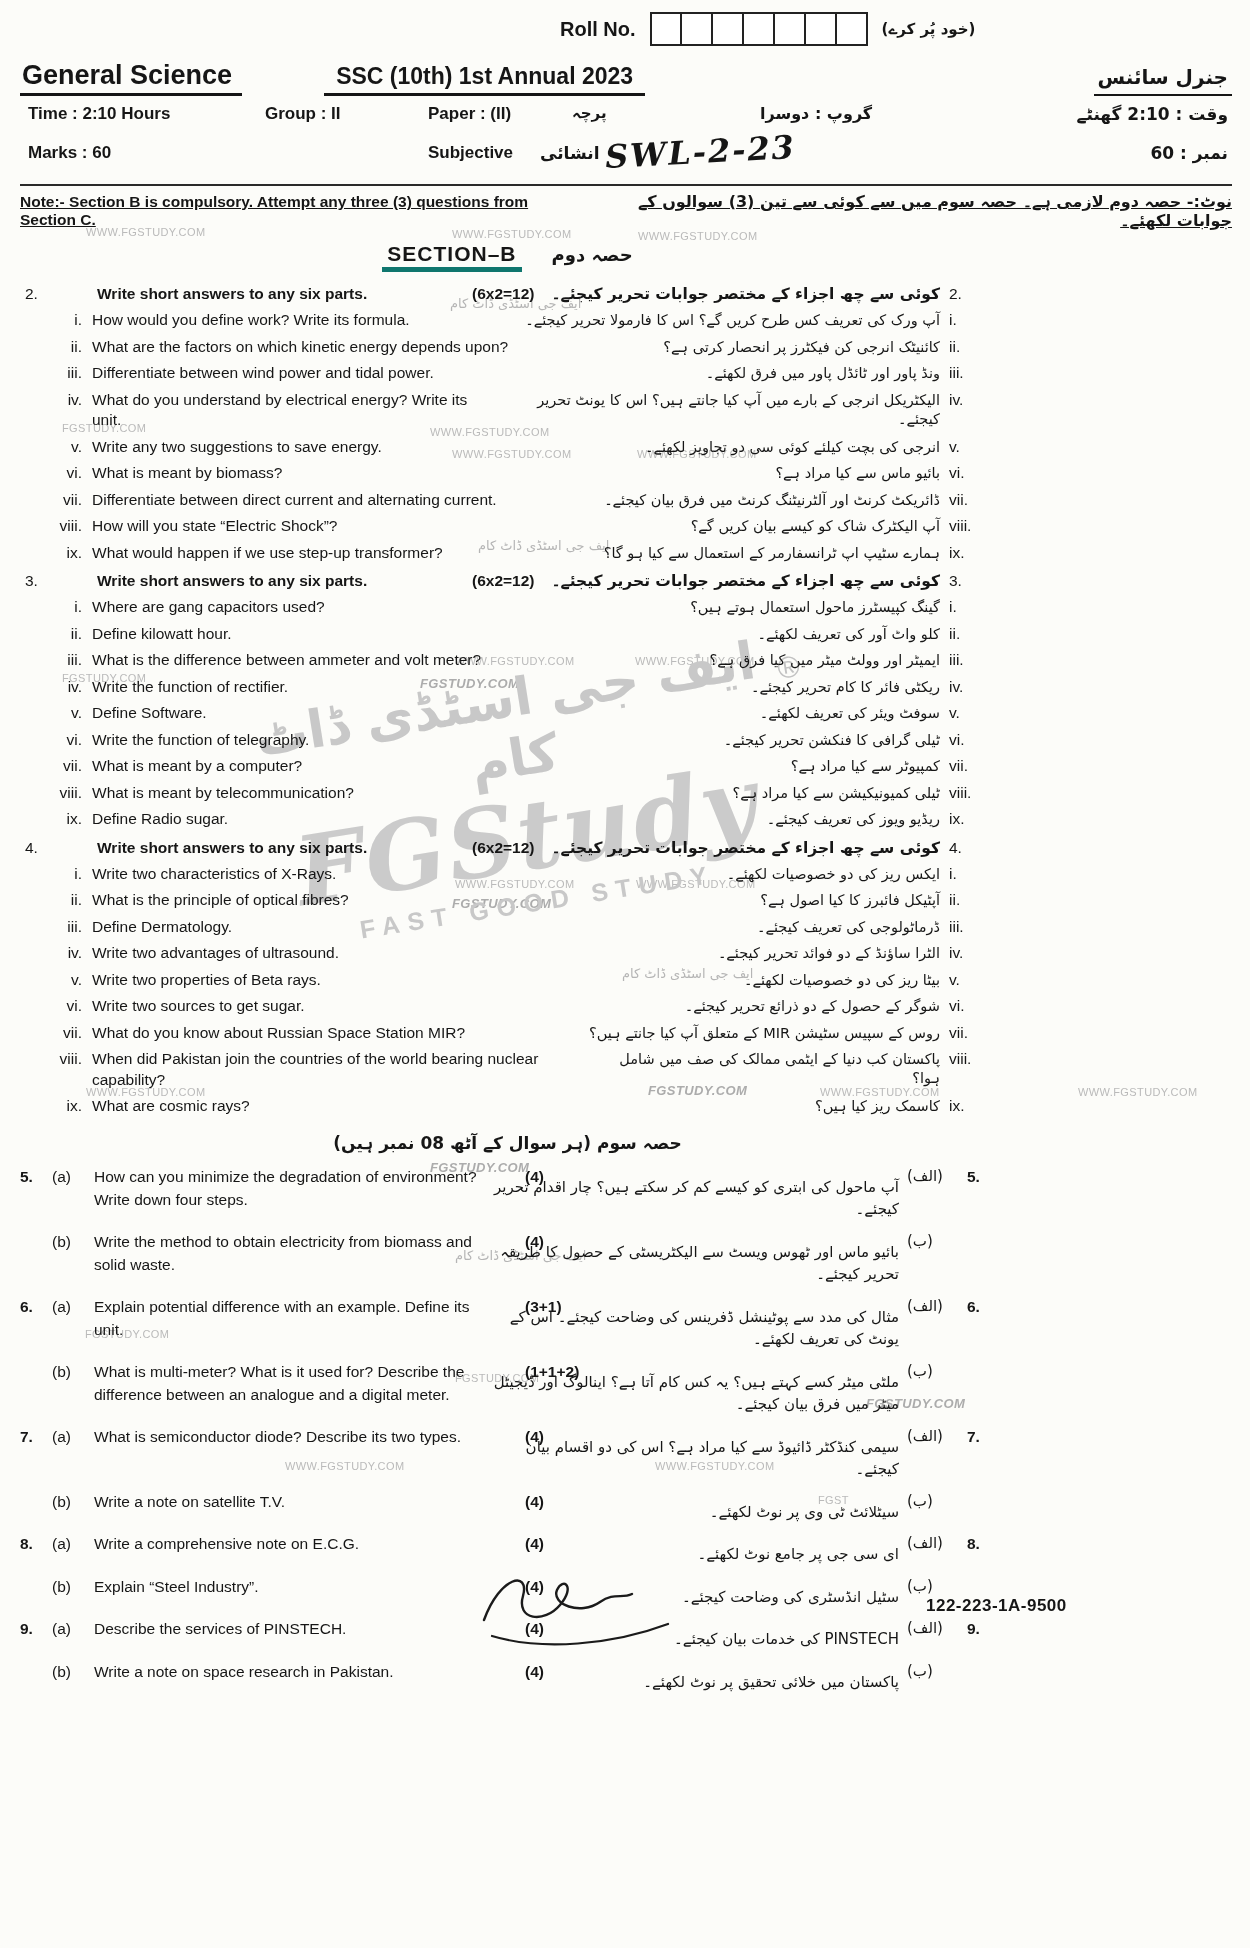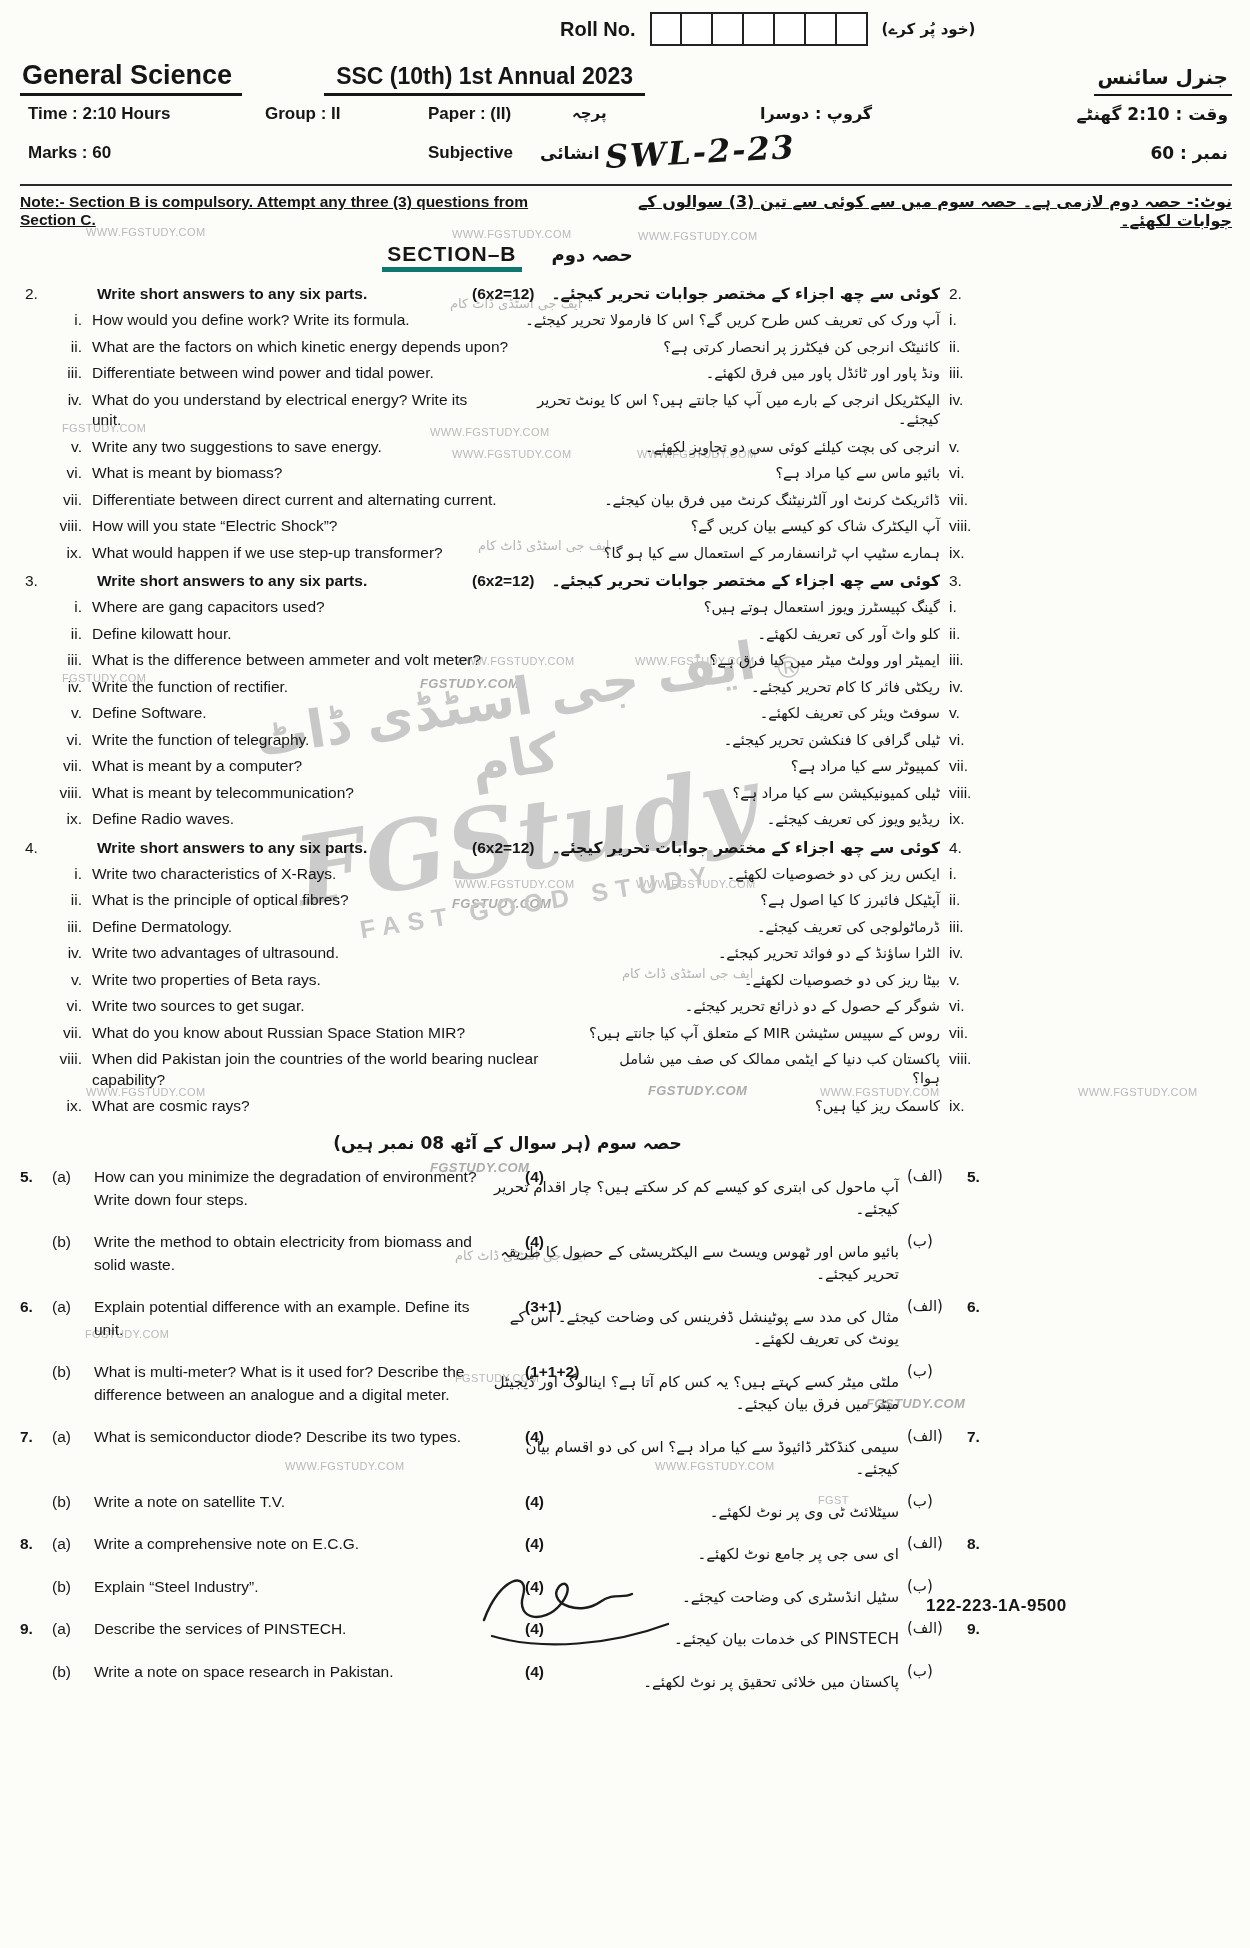--- a/index.html
+++ b/index.html
@@ -242,21 +242,21 @@
         <div class="b-row qhead">
             <span class="bn left">3.</span>
             <span class="ben">Write short answers to any six parts.</span>
             <span class="bmk">(6x2=12)</span>
             <span class="bur urdu">کوئی سے چھ اجزاء کے مختصر جوابات تحریر کیجئے۔</span>
             <span class="brn">3.</span>
           </div>
         <div class="b-row">
             <span class="bn">i.</span>
             <span class="ben">Where are gang capacitors used?</span>
-            <span class="bur urdu">گینگ کپیسٹرز ویوز استعمال ہوتے ہیں؟</span>
+            <span class="bur urdu">گینگ کپیسٹرز ماحول استعمال ہوتے ہیں؟</span>
             <span class="brn">i.</span>
           </div>
         <div class="b-row">
             <span class="bn">ii.</span>
             <span class="ben">Define kilowatt hour.</span>
             <span class="bur urdu">کلو واٹ آور کی تعریف لکھئے۔</span>
             <span class="brn">ii.</span>
           </div>
         <div class="b-row">
             <span class="bn">iii.</span>
@@ -289,21 +289,21 @@
             <span class="brn">vii.</span>
           </div>
         <div class="b-row">
             <span class="bn">viii.</span>
             <span class="ben">What is meant by telecommunication?</span>
             <span class="bur urdu">ٹیلی کمیونیکیشن سے کیا مراد ہے؟</span>
             <span class="brn">viii.</span>
           </div>
         <div class="b-row">
             <span class="bn">ix.</span>
-            <span class="ben">Define Radio waves.</span>
+            <span class="ben">Define Radio sugar.</span>
             <span class="bur urdu">ریڈیو ویوز کی تعریف کیجئے۔</span>
             <span class="brn">ix.</span>
           </div>
       </section>
 
       <section class="q-block">
         <div class="b-row qhead">
             <span class="bn left">4.</span>
             <span class="ben">Write short answers to any six parts.</span>
             <span class="bmk">(6x2=12)</span>

